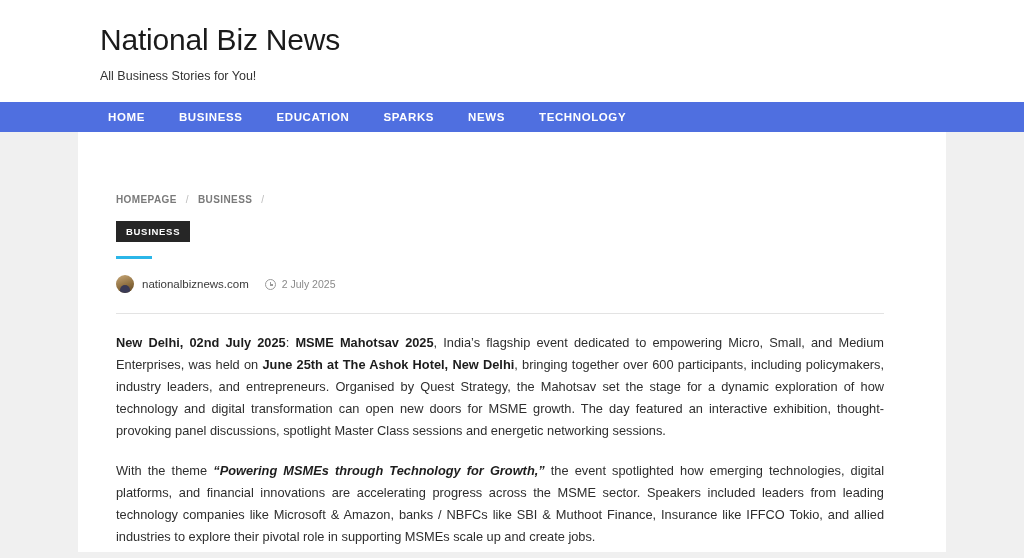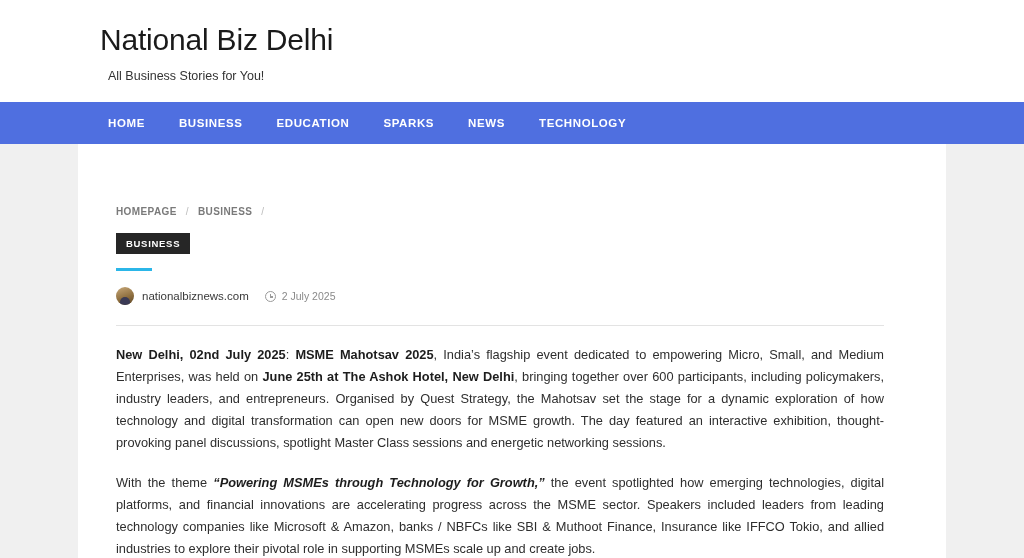--- a/index.html
+++ b/index.html
@@ -20,26 +20,26 @@
     font-size: 30px;
     font-weight: 400;
     color: #1a1a1a;
     letter-spacing: -0.2px;
     margin: 0;
     line-height: 1.2;
   }
   .site-tagline {
     font-size: 12.5px;
     color: #333333;
-    margin: 10px 0 0 8px;
+    margin: 10px 0 0 0;
     line-height: 1.3;
   }
   .navbar {
     background: #4f6fe0;
-    height: 42px;
+    height: 30px;
     display: flex;
     align-items: center;
     padding-left: 100px;
     text-align: right;
   }
   .nav-item {
     color: #ffffff;
     font-size: 11.5px;
     font-weight: 700;
     letter-spacing: 0.6px;
@@ -180,21 +180,21 @@
     margin: 0 0 18px 0;
     max-width: 852px;
   }
   .body-text b { font-weight: 700; color: #1d1d1d; }
   .body-text .bi { font-weight: 700; font-style: italic; color: #1d1d1d; }
 </style>
 </head>
 <body>
 
 <div class="site-header">
-  <h1 class="site-title">National Biz Delhi</h1>
+  <h1 class="site-title">National Biz News</h1>
   <p class="site-tagline">All Business Stories for You!</p>
 </div>
 
 <div class="navbar">
   <a class="nav-item">HOME</a>
   <a class="nav-item">BUSINESS</a>
   <a class="nav-item">EDUCATION</a>
   <a class="nav-item">SPARKS</a>
   <a class="nav-item">NEWS</a>
   <a class="nav-item">TECHNOLOGY</a>

